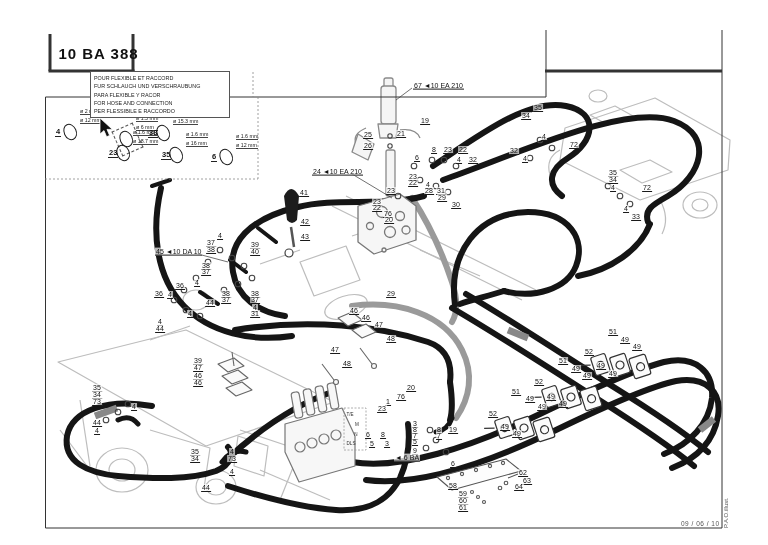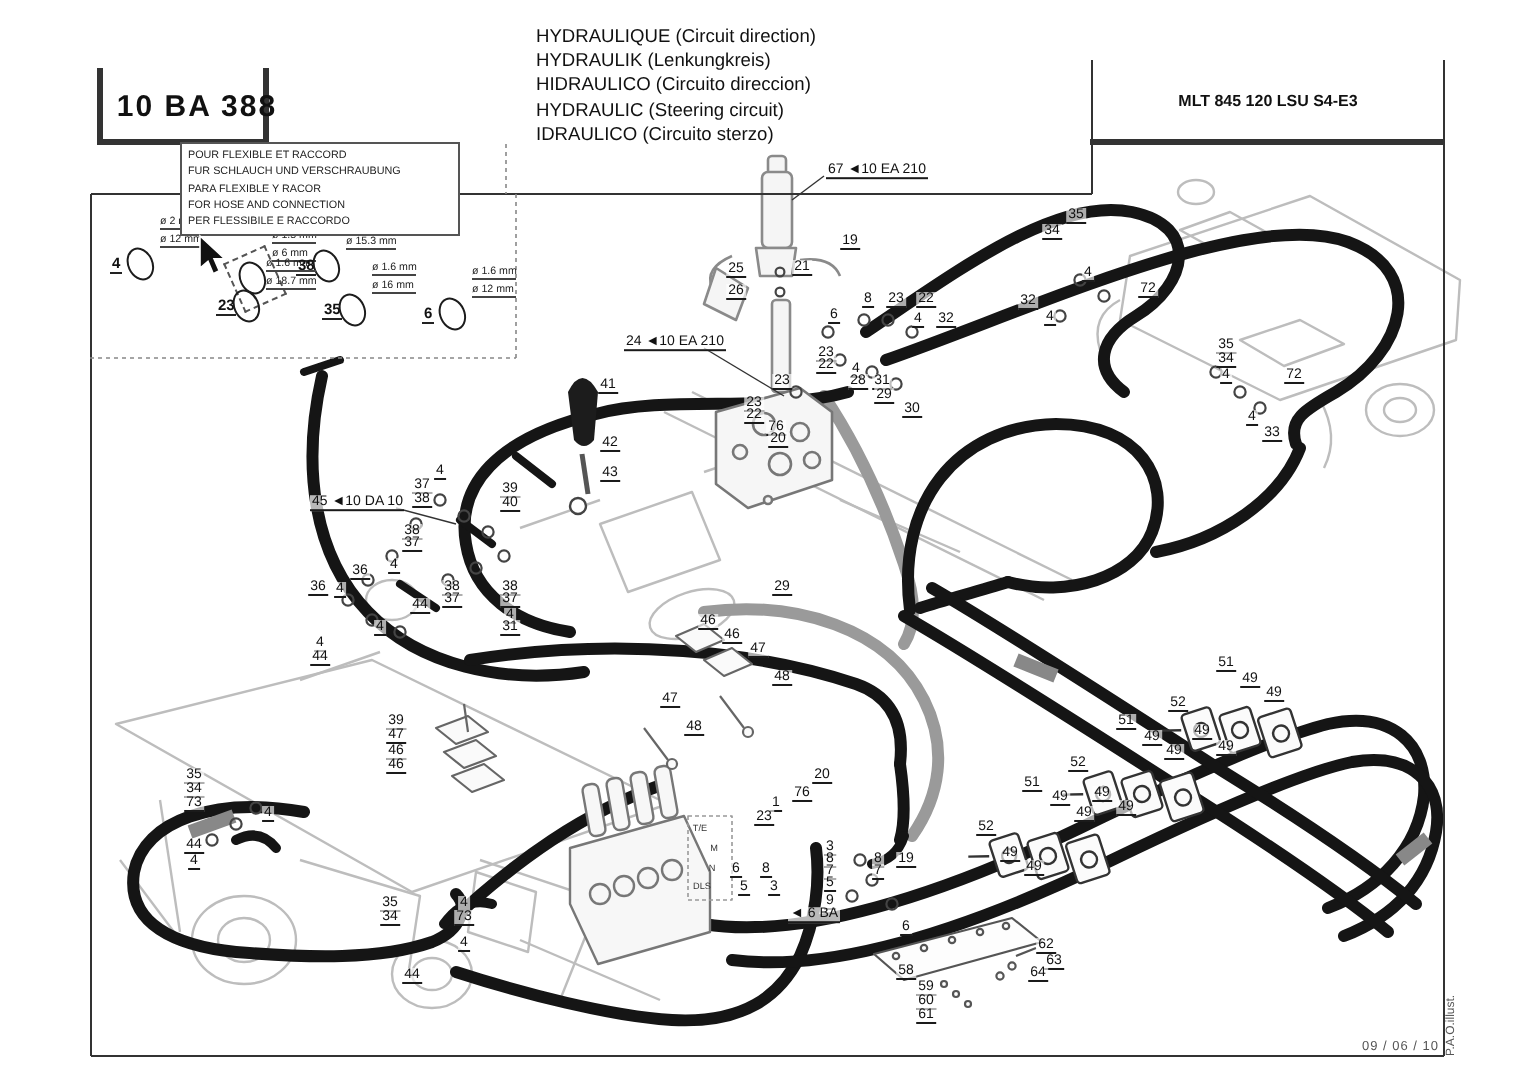--- a/index.html
+++ b/index.html
@@ -269,28 +269,20 @@
       <line x1="50" y1="34" x2="50" y2="71" stroke-width="3"></line>
       <line x1="133" y1="34" x2="133" y2="71" stroke-width="3"></line>
       <line x1="48.5" y1="71" x2="134.5" y2="71" stroke-width="3"></line>
       <line x1="45" y1="179" x2="258" y2="179" stroke="#888" stroke-width="0.8" stroke-dasharray="2 2"></line>
       <line x1="258" y1="97" x2="258" y2="179" stroke="#888" stroke-width="0.8" stroke-dasharray="2 2"></line>
       <line x1="253" y1="72" x2="253" y2="97" stroke="#888" stroke-width="0.8" stroke-dasharray="2 2"></line>
     </g>
   </svg>
 
   <div class="page-code">10 BA 388</div>
-  <div class="title-block" id="title-block">
-      <div>HYDRAULIQUE (Circuit direction)</div>
-      <div>HYDRAULIK (Lenkungkreis)</div>
-      <div>HIDRAULICO (Circuito direccion)</div>
-      <div>HYDRAULIC (Steering circuit)</div>
-      <div>IDRAULICO (Circuito sterzo)</div>
-    </div>
-  <div class="model-box">MLT 845 120 LSU S4-E3</div>
   <div class="info-box" id="info-box">
       <div>POUR FLEXIBLE ET RACCORD</div>
       <div>FUR SCHLAUCH UND VERSCHRAUBUNG</div>
       <div>PARA FLEXIBLE Y RACOR</div>
       <div>FOR HOSE AND CONNECTION</div>
       <div>PER FLESSIBILE E RACCORDO</div>
     </div>
 
 
   <div id="fittings-layer">

